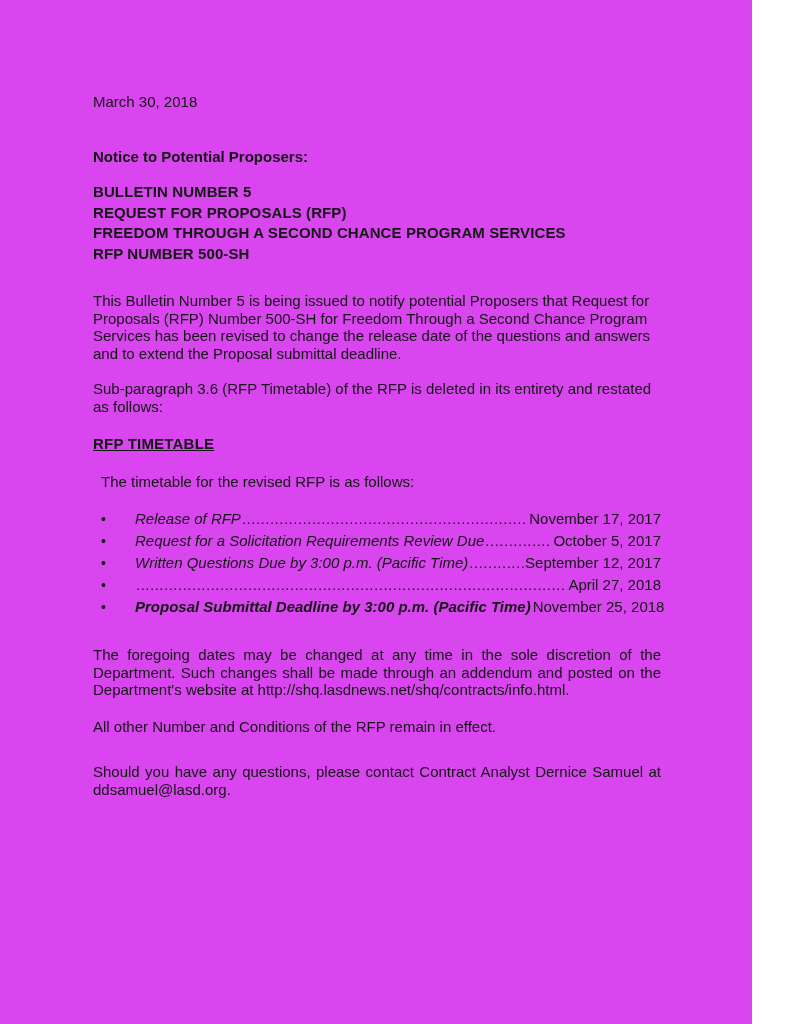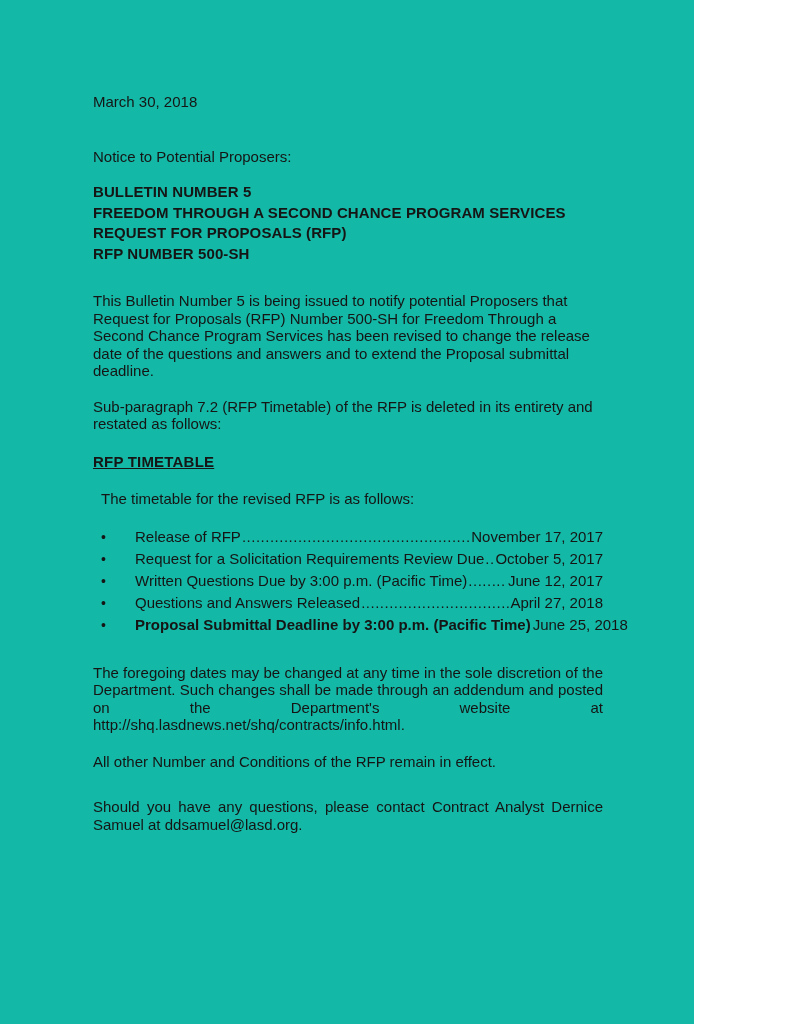--- a/index.html
+++ b/index.html
@@ -10,33 +10,33 @@
   body {
     width: 791px;
     height: 1024px;
     overflow: hidden;
     font-family: "Liberation Sans", "DejaVu Sans", sans-serif;
     color: #151515;
     -webkit-font-smoothing: antialiased;
   }
   .page {
     box-sizing: border-box;
-    width: 694px;
+    width: 752px;
     height: 1024px;
     padding: 93px 91px 7px 93px;
-    background: #14b8a6;
+    background: #d946ef;
   }
   .doc {
     font-size: 15px;
     line-height: 17.5px;
   }
   p { margin: 0; }
 
   .date-line   { margin-bottom: 37px; }
-  .salutation  { margin-bottom: 17px; }
+  .salutation  { margin-bottom: 17px; font-weight: bold; }
 
   .title-block {
     text-align: left;
     font-weight: bold;
     line-height: 20.5px;
     margin-bottom: 28px;
     letter-spacing: 0.1px;
   }
 
   .para        { margin-bottom: 18px; margin-top: 28px; }
@@ -59,21 +59,21 @@
     align-items: baseline;
     line-height: 21px;
     white-space: nowrap;
   }
   .tt-bullet {
     flex: 0 0 42px;
     box-sizing: border-box;
     padding-left: 8px;
     font-size: 14px;
   }
-  .tt-label { flex: 0 0 auto; }
+  .tt-label { flex: 0 0 auto; font-style: italic; }
   .tt-leader {
     flex: 1 1 auto;
     overflow: hidden;
     margin: 0 1px;
   }
   .tt-leader::after {
     content: "........................................................................................................................";
     letter-spacing: 0.5px;
   }
   .tt-date { flex: 0 0 auto; text-align: right; }
@@ -87,28 +87,28 @@
 
 <div class="page">
   <div class="doc">
 
     <p class="date-line">March 30, 2018</p>
 
     <p class="salutation">Notice to Potential Proposers:</p>
 
     <div class="title-block">
       <div>BULLETIN NUMBER 5</div>
+      <div>REQUEST FOR PROPOSALS (RFP)</div>
       <div>FREEDOM THROUGH A SECOND CHANCE PROGRAM SERVICES</div>
-      <div>REQUEST FOR PROPOSALS (RFP)</div>
       <div>RFP NUMBER 500-SH</div>
     </div>
 
     <p class="para">This Bulletin Number 5 is being issued to notify potential Proposers that Request for Proposals (RFP) Number 500-SH for Freedom Through a Second Chance Program Services has been revised to change the release date of the questions and answers and to extend the Proposal submittal deadline.</p>
 
-    <p class="sub-para">Sub-paragraph 7.2 (RFP Timetable) of the RFP is deleted in its entirety and restated as follows:</p>
+    <p class="sub-para">Sub-paragraph 3.6 (RFP Timetable) of the RFP is deleted in its entirety and restated as follows:</p>
 
     <p class="section-heading">RFP TIMETABLE</p>
 
     <p class="tt-intro">The timetable for the revised RFP is as follows:</p>
 
     <div class="timetable-list">
       <div class="tt-row">
         <span class="tt-bullet">•</span>
         <span class="tt-label">Release of RFP</span>
         <span class="tt-leader"></span>
@@ -117,33 +117,32 @@
       <div class="tt-row">
         <span class="tt-bullet">•</span>
         <span class="tt-label">Request for a Solicitation Requirements Review Due</span>
         <span class="tt-leader"></span>
         <span class="tt-date">October 5, 2017</span>
       </div>
       <div class="tt-row">
         <span class="tt-bullet">•</span>
         <span class="tt-label">Written Questions Due by 3:00 p.m. (Pacific Time)</span>
         <span class="tt-leader"></span>
-        <span class="tt-date">June 12, 2017</span>
+        <span class="tt-date">September 12, 2017</span>
       </div>
       <div class="tt-row">
         <span class="tt-bullet">•</span>
-        <span class="tt-label">Questions and Answers Released</span>
         <span class="tt-leader"></span>
         <span class="tt-date">April 27, 2018</span>
       </div>
       <div class="tt-row emphasis">
         <span class="tt-bullet">•</span>
         <span class="tt-label">Proposal Submittal Deadline by 3:00 p.m. (Pacific Time)</span>
         <span class="tt-leader"></span>
-        <span class="tt-date">June 25, 2018</span>
+        <span class="tt-date">November 25, 2018</span>
       </div>
     </div>
 
     <p class="para justify closing-1">The foregoing dates may be changed at any time in the sole discretion of the Department. Such changes shall be made through an addendum and posted on the Department's website at http://shq.lasdnews.net/shq/contracts/info.html.</p>
 
     <p class="closing-2">All other Number and Conditions of the RFP remain in effect.</p>
 
     <p class="para justify">Should you have any questions, please contact Contract Analyst Dernice Samuel at ddsamuel@lasd.org.</p>
 
   </div>

